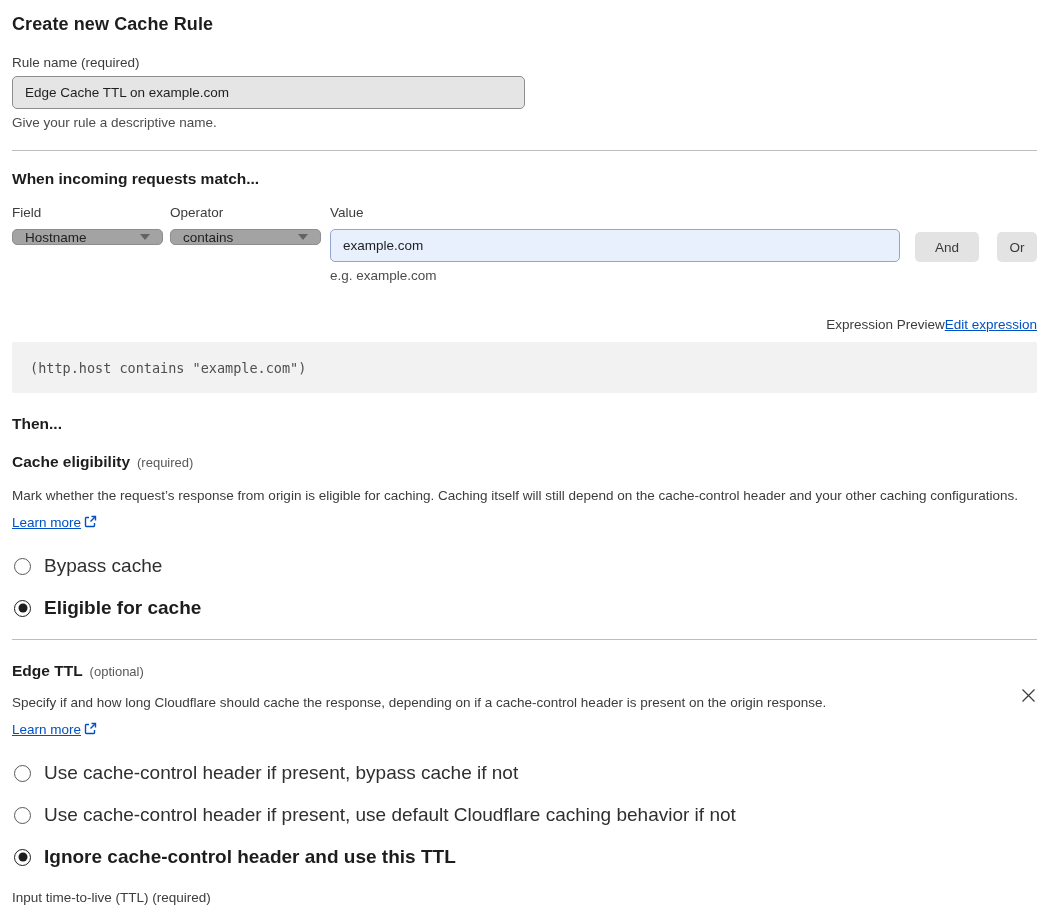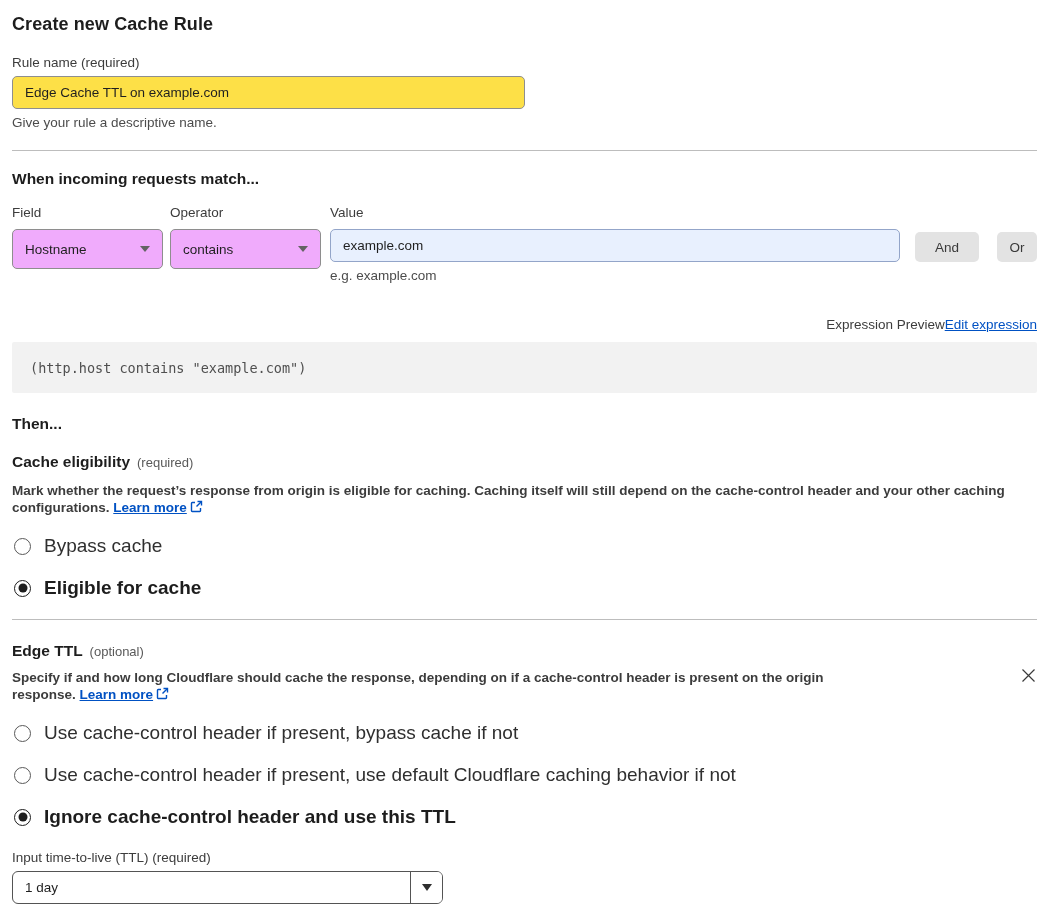--- a/index.html
+++ b/index.html
@@ -10,35 +10,35 @@
     color: #2f2f2f; overflow: hidden;
   }
   .page { padding: 14px 21px 0 12px; }
 
   h1.page-title { font-size: 18px; font-weight: 700; color: #1d1d1d; letter-spacing: .1px; }
 
   .field-label { display: block; font-size: 13.5px; color: #3c3c3c; margin-top: 20px; }
   .text-input {
     display: block; margin-top: 6px; width: 513px; height: 33px;
     border: 1px solid #8e8e8e; border-radius: 5px; padding: 0 12px;
-    font-size: 13.5px; color: #1f1f1f; background: #fde047; outline: none;
+    font-size: 13.5px; color: #1f1f1f; background: #e5e5e5; outline: none;
     font-family: "Liberation Sans", "DejaVu Sans", sans-serif;
   }
   .helper-text { font-size: 13.5px; color: #4c4c4c; margin-top: 6px; }
 
   .divider { border: none; border-top: 1px solid #bdbdbd; margin-top: 20px; }
 
   h2.section-heading { font-size: 15.5px; font-weight: 700; color: #1d1d1d; margin-top: 19px; }
 
   
   .match-row { display: flex; margin-top: 17px; }
   .match-col .col-label { font-size: 13.5px; color: #3c3c3c; display: block; }
   .select-box {
-    margin-top: 9px; height: 40px; border: 1px solid #8e8e8e; border-radius: 5px;
-    background: #f0abfc; display: flex; align-items: center; justify-content: space-between;
+    margin-top: 9px; height: 16px; border: 1px solid #8e8e8e; border-radius: 5px;
+    background: #a3a3a3; display: flex; align-items: center; justify-content: space-between;
     padding: 0 12px; font-size: 13.5px; color: #1f1f1f; cursor: pointer;
   }
   .select-box .caret {
     width: 0; height: 0; border-left: 5px solid transparent;
     border-right: 5px solid transparent; border-top: 6px solid #636363; margin-left: 8px;
   }
   .col-field { width: 151px; margin-right: 7px; }
   .col-operator { width: 151px; margin-right: 9px; }
   .col-value { flex: 1; }
   .value-input {
@@ -65,21 +65,21 @@
     display: flex; align-items: center; padding: 0 18px;
     font-family: "DejaVu Sans Mono", "Liberation Mono", monospace;
     font-size: 13.5px; color: #4f4f4f;
   }
 
   h2.then-heading { margin-top: 22px; }
 
   .sub-heading-row { margin-top: 20px; display: flex; align-items: baseline; }
   .sub-heading { font-size: 15.5px; font-weight: 700; color: #1d1d1d; }
   .heading-tag { font-size: 13px; color: #595959; margin-left: 7px; }
-  .section-desc { font-size: 13.5px; color: #3c3c3c; line-height: 17px; margin-top: 11px; font-weight: bold; }
+  .section-desc { font-size: 13.5px; color: #3c3c3c; line-height: 27px; margin-top: 11px; }
   .section-desc.narrow { max-width: 835px; margin-top: 9px; }
 
   .ext-icon { display: inline-block; vertical-align: -1px; margin-left: 3px; }
 
   
   .radio-row { display: flex; align-items: center; margin-top: 20px; cursor: pointer; }
   .radio-row.first { margin-top: 18px; }
   .radio-circle {
     width: 17px; height: 17px; border-radius: 50%; border: 1.5px solid #595959;
     background: #fff; margin-left: 2px; flex: none; position: relative;

